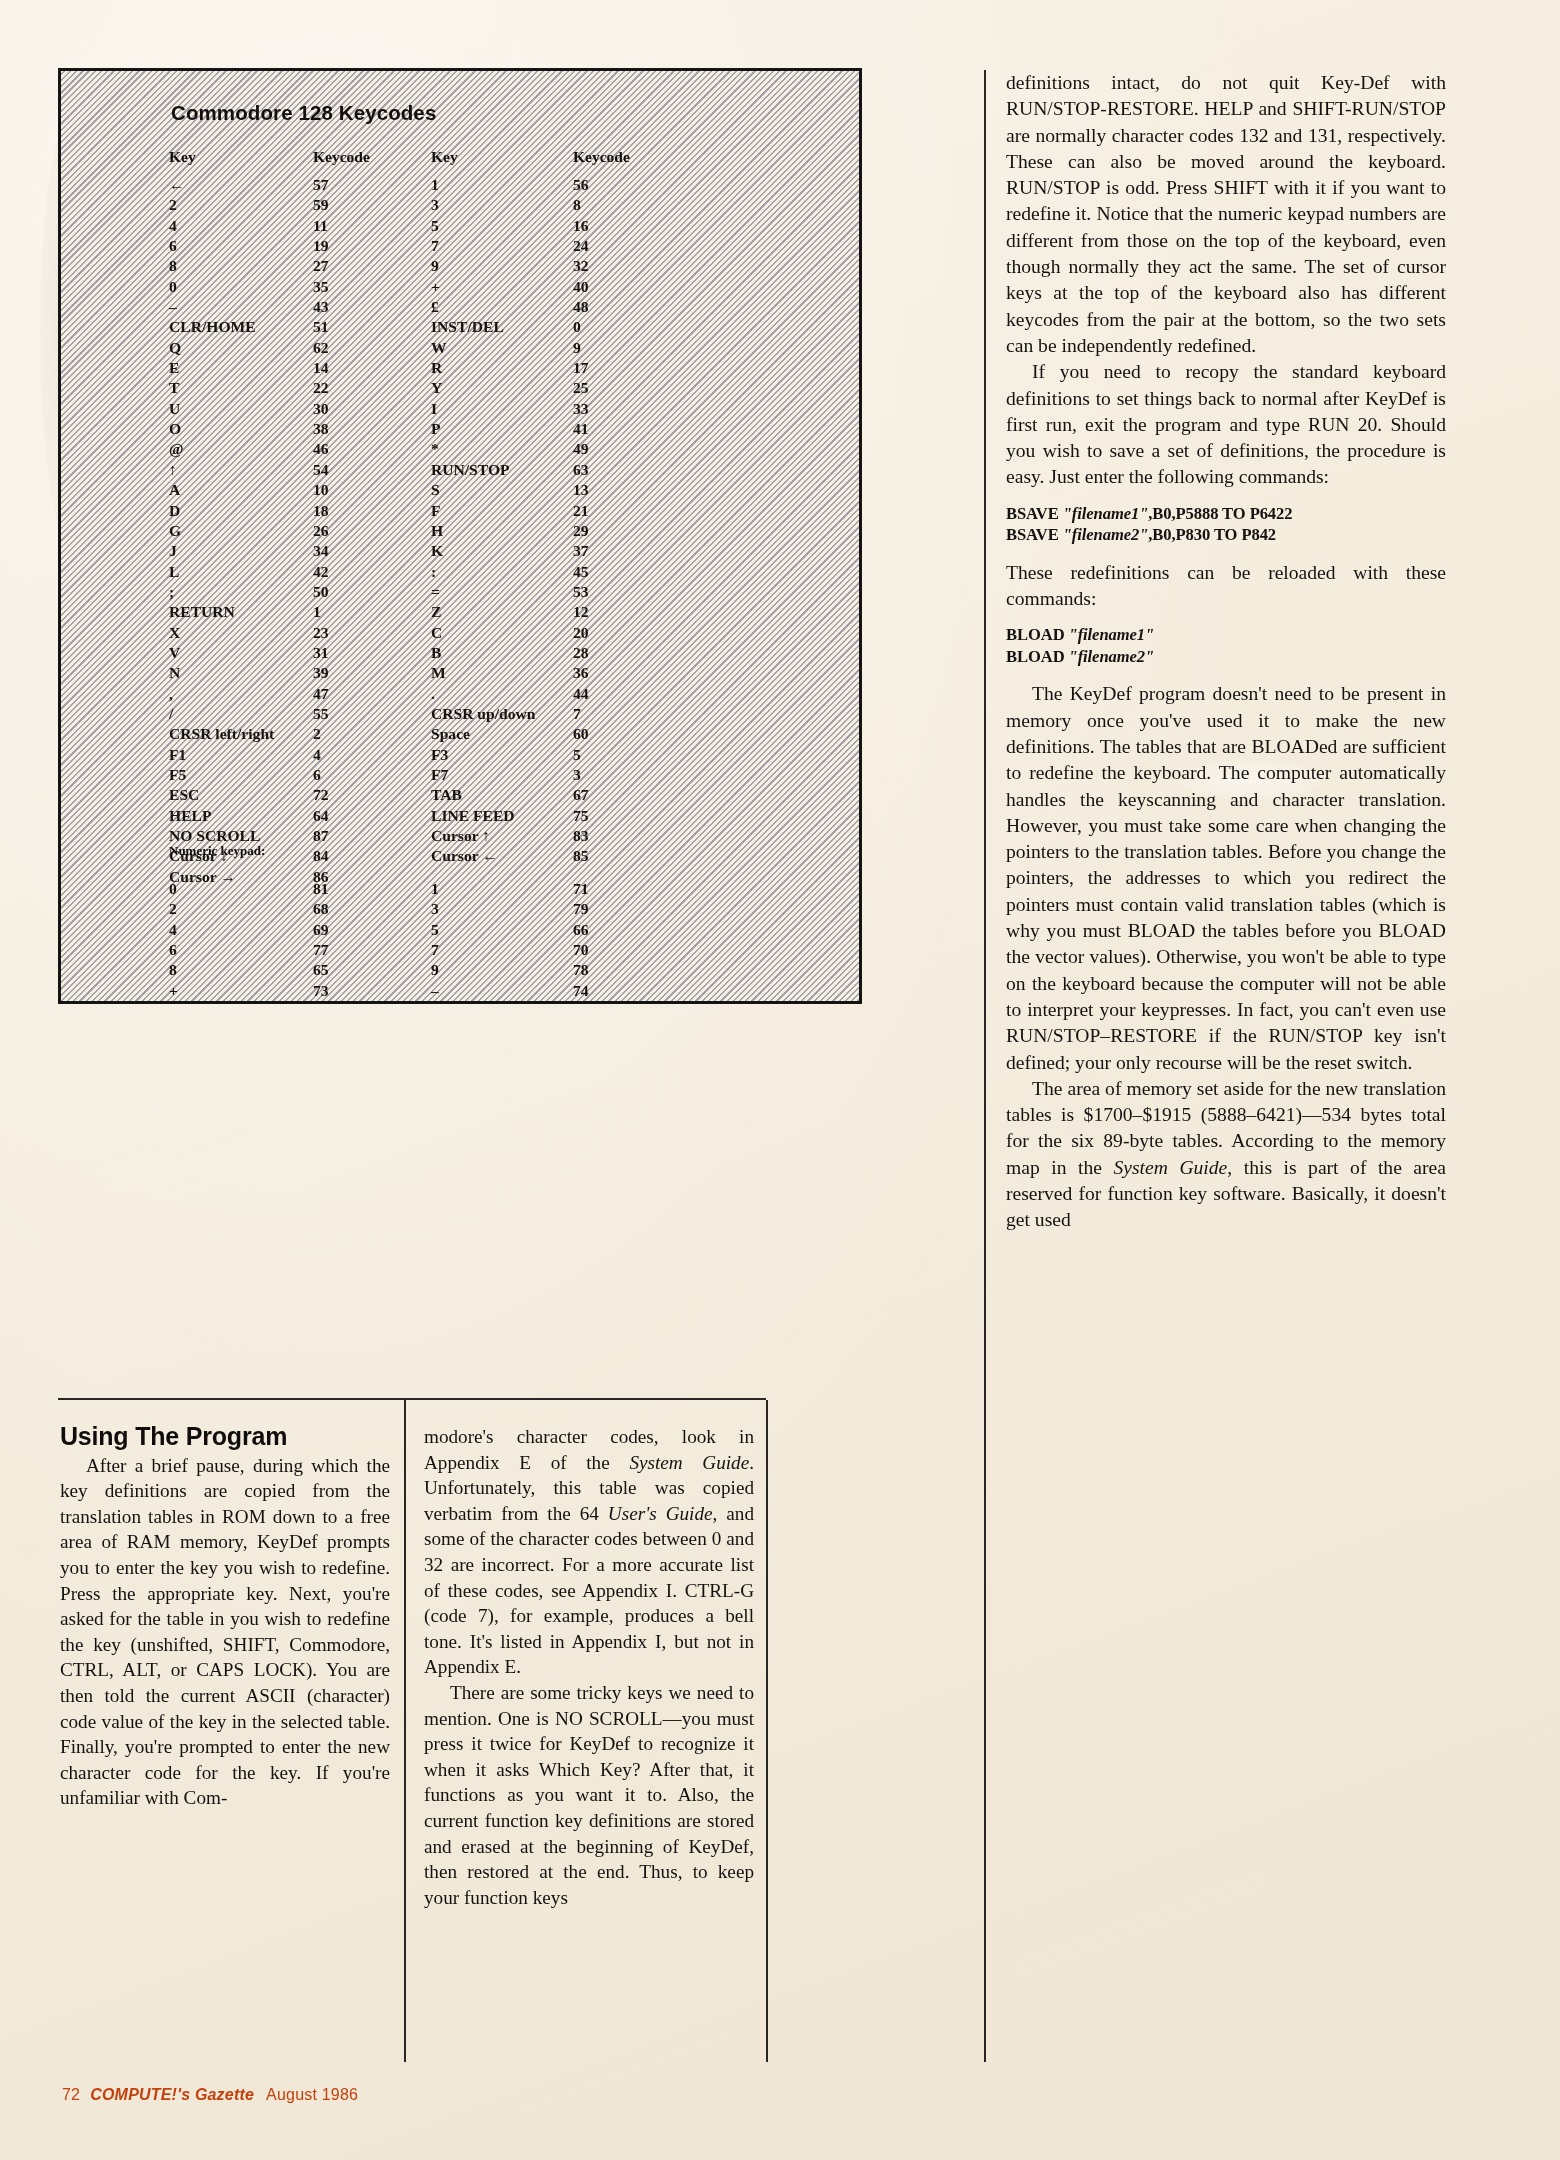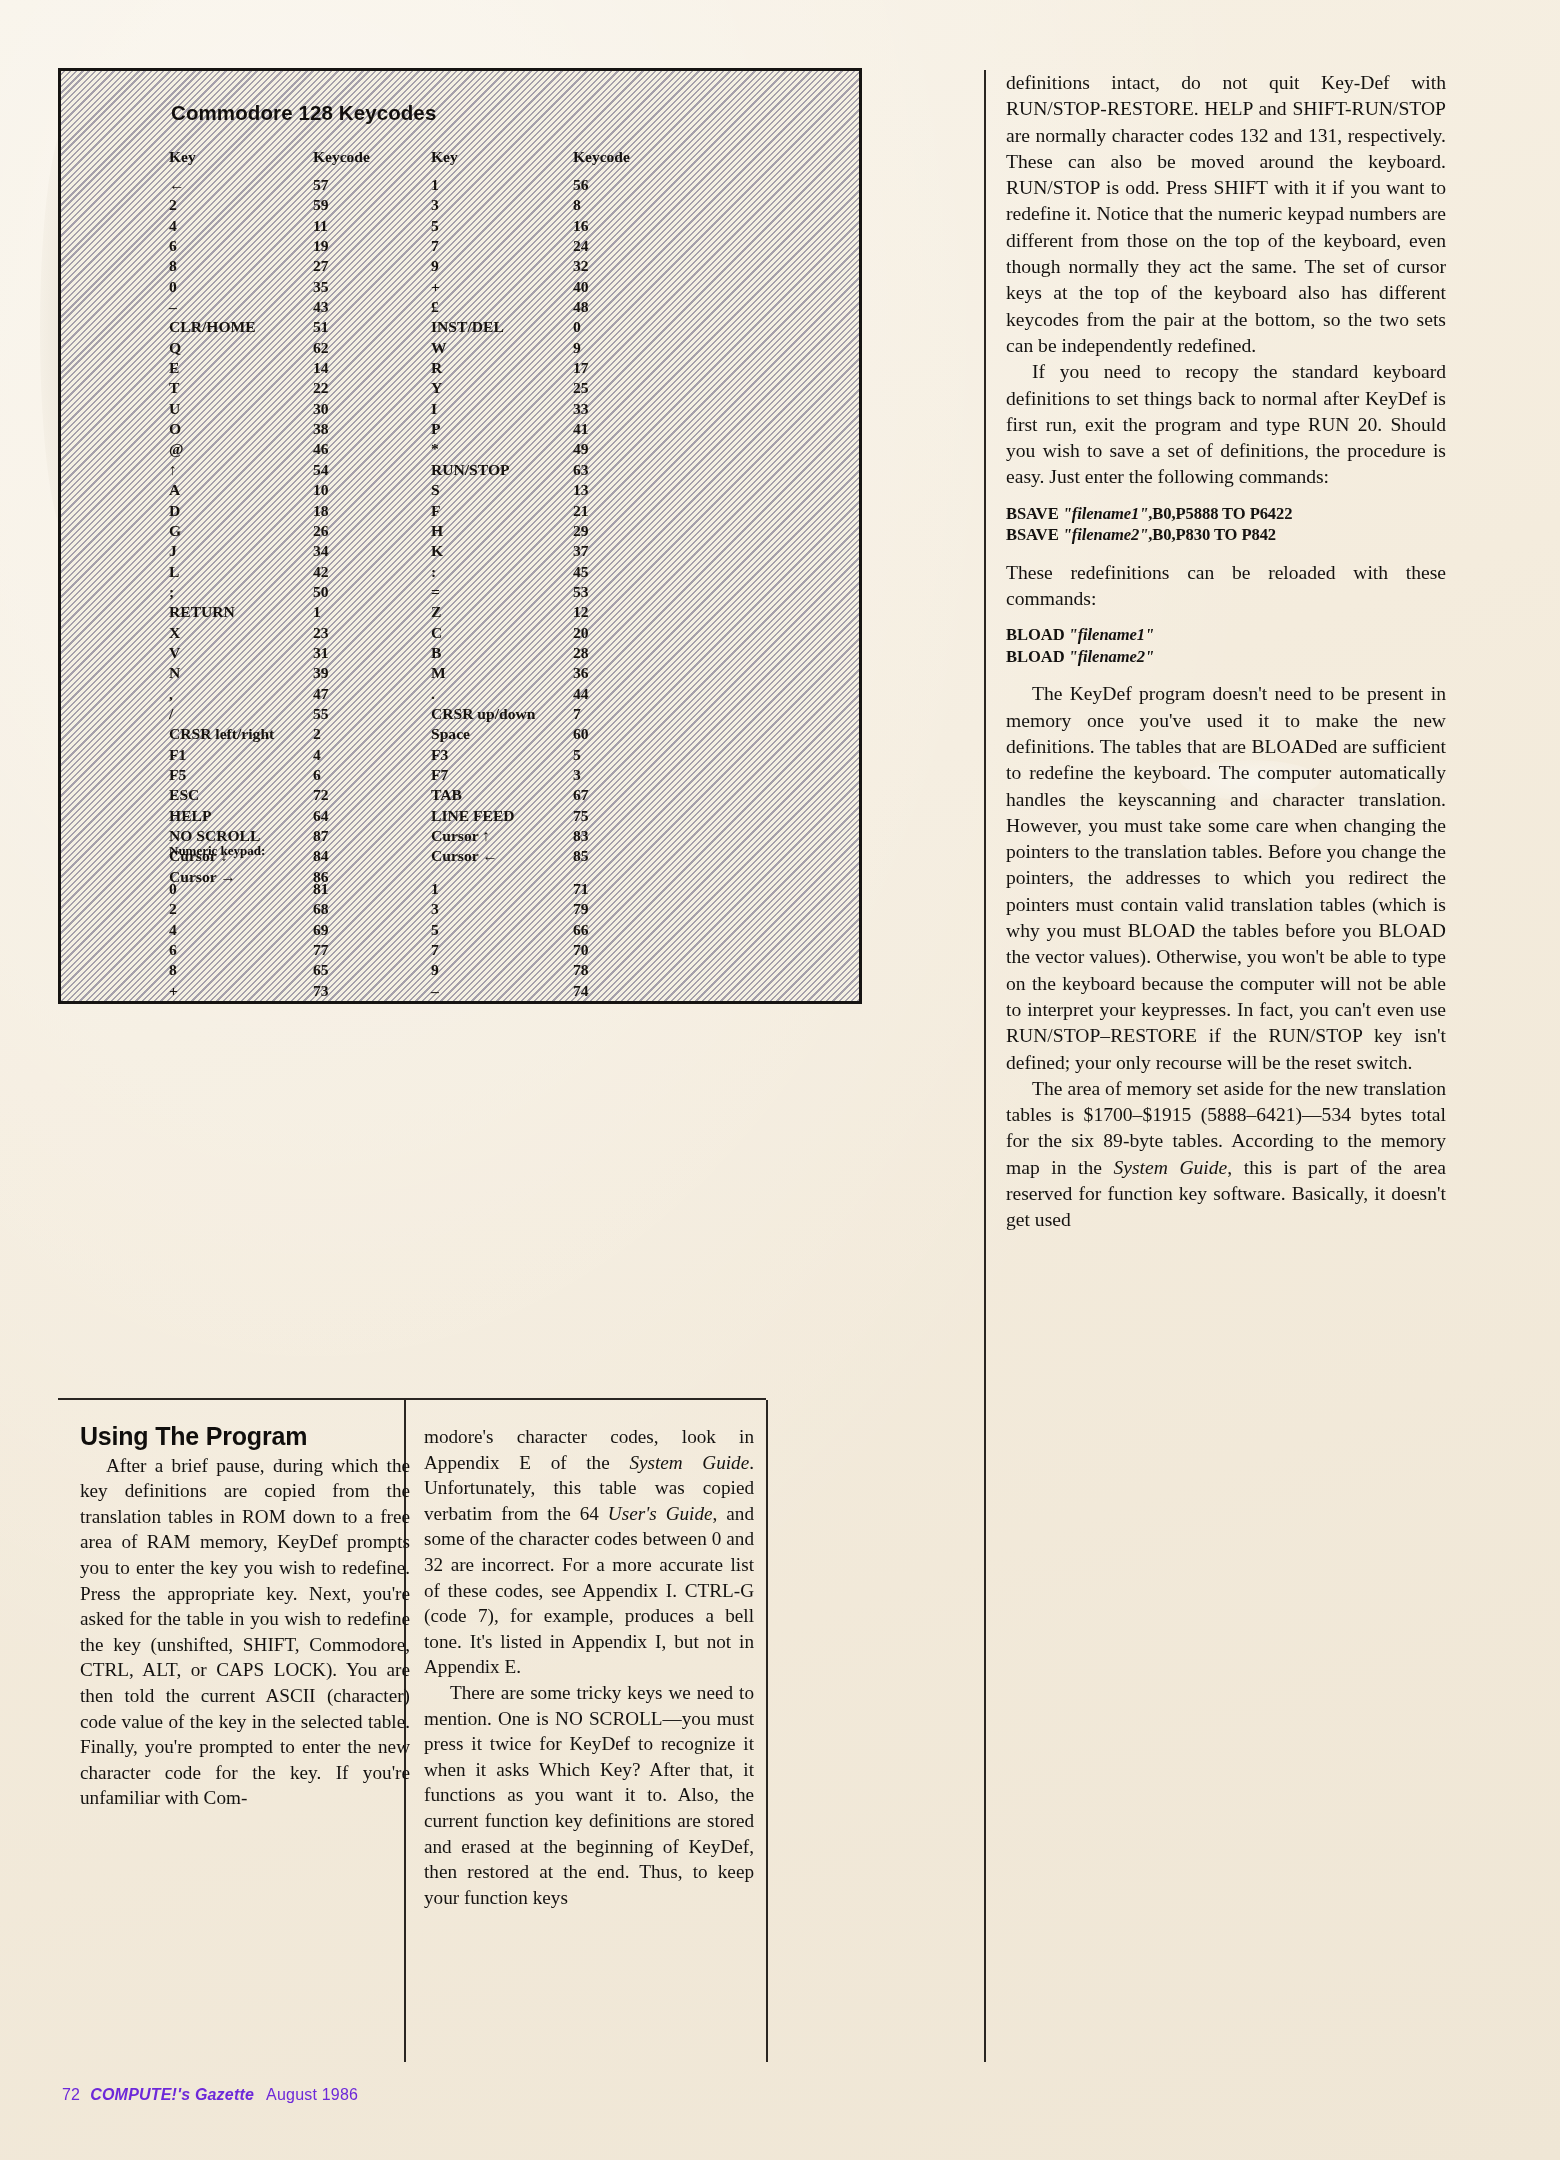--- a/index.html
+++ b/index.html
@@ -124,21 +124,21 @@
     font-family: "Liberation Serif", serif;
     font-weight: bold;
     font-size: 16.6px;
     line-height: 21.5px;
     margin: 12px 0 14px 0;
     letter-spacing: -0.1px;
   }
   .col-right .mono em { font-style: italic; }
 
   
-  .col-a { left: 80px; top: 1424px; width: 330px; }
+  .col-a { left: 60px; top: 1424px; width: 330px; }
   .col-b { left: 424px; top: 1424px; width: 330px; }
 
   .col h2 {
     font-family: "Liberation Sans", sans-serif;
     font-size: 25px;
     font-weight: bold;
     margin: 0 0 3px 0;
     letter-spacing: -0.2px;
     color: #100e0c;
   }
@@ -154,21 +154,21 @@
   .rule-v-mid   { left: 404px; top: 1400px; height: 662px; }
   .rule-v-mid2  { left: 766px; top: 1400px; height: 662px; }
   .rule-h-top   { position:absolute; left: 58px; top: 1398px; width: 708px; height: 2px; background:#2a2622; }
 
   
   .footer {
     position: absolute;
     left: 62px; top: 2086px;
     font-family: "Liberation Sans", sans-serif;
     font-size: 16px;
-    color: #6d28d9;
+    color: #c2410c;
     letter-spacing: 0.2px;
   }
   .footer .pg { font-weight: normal; }
   .footer .mag { font-style: italic; font-weight: bold; margin-left: 10px; }
   .footer .dat { margin-left: 12px; }
 
   
   .blotch {
     position: absolute;
     border-radius: 50%;

